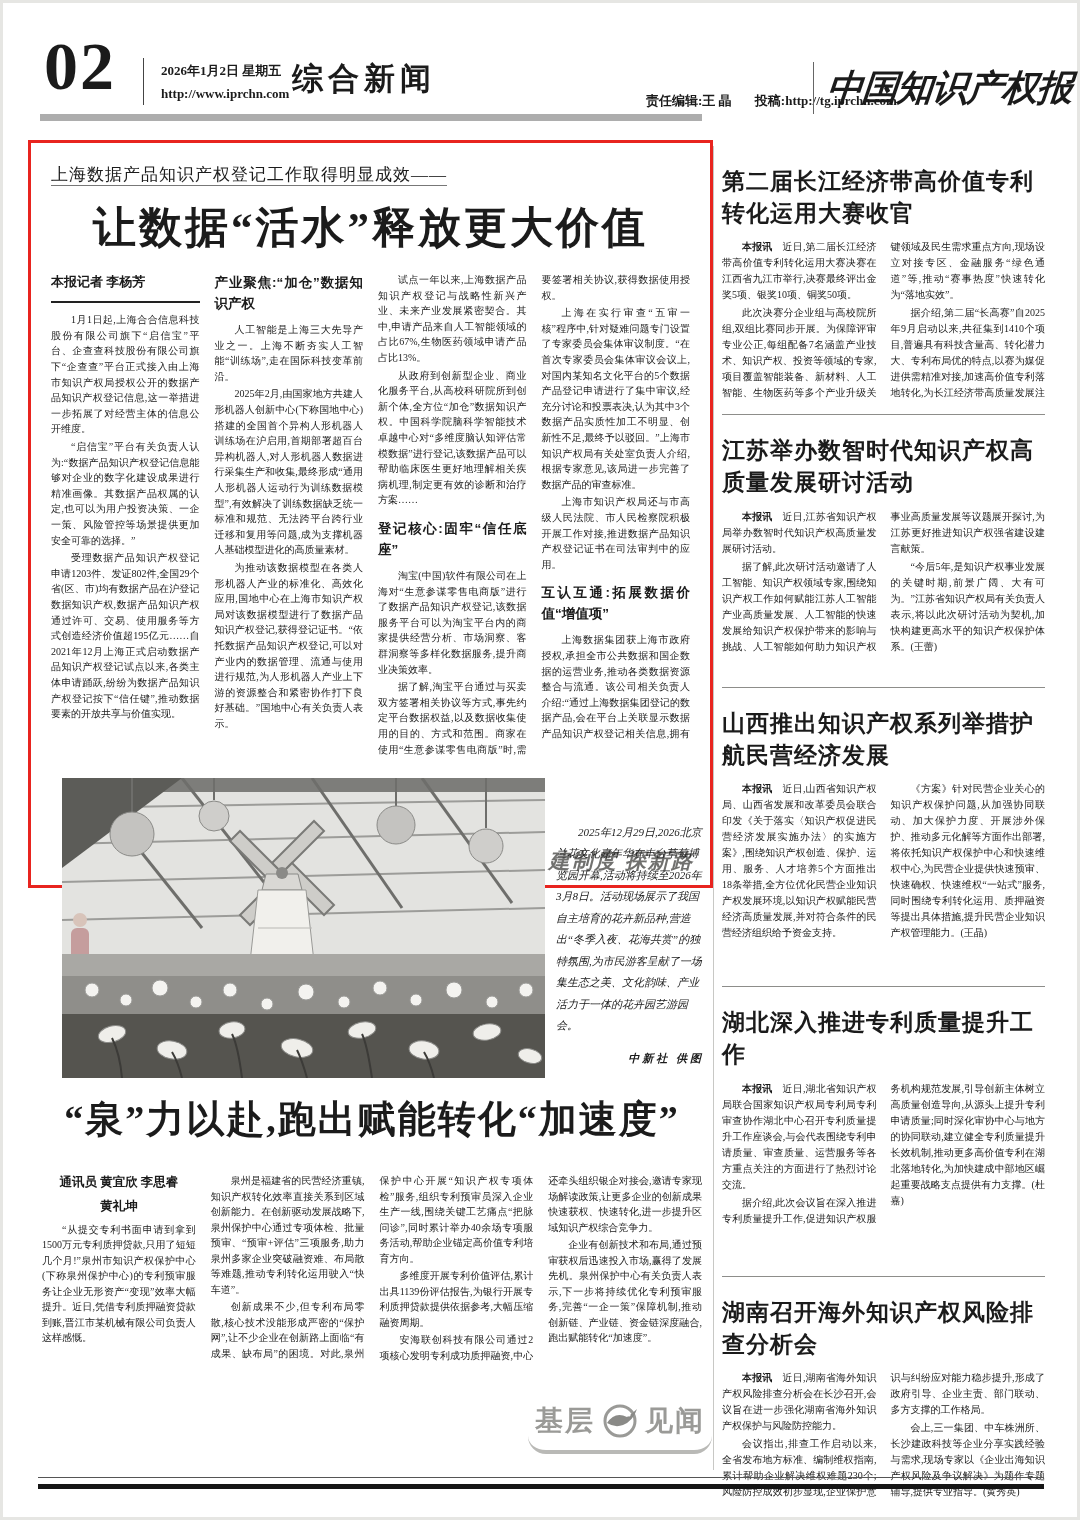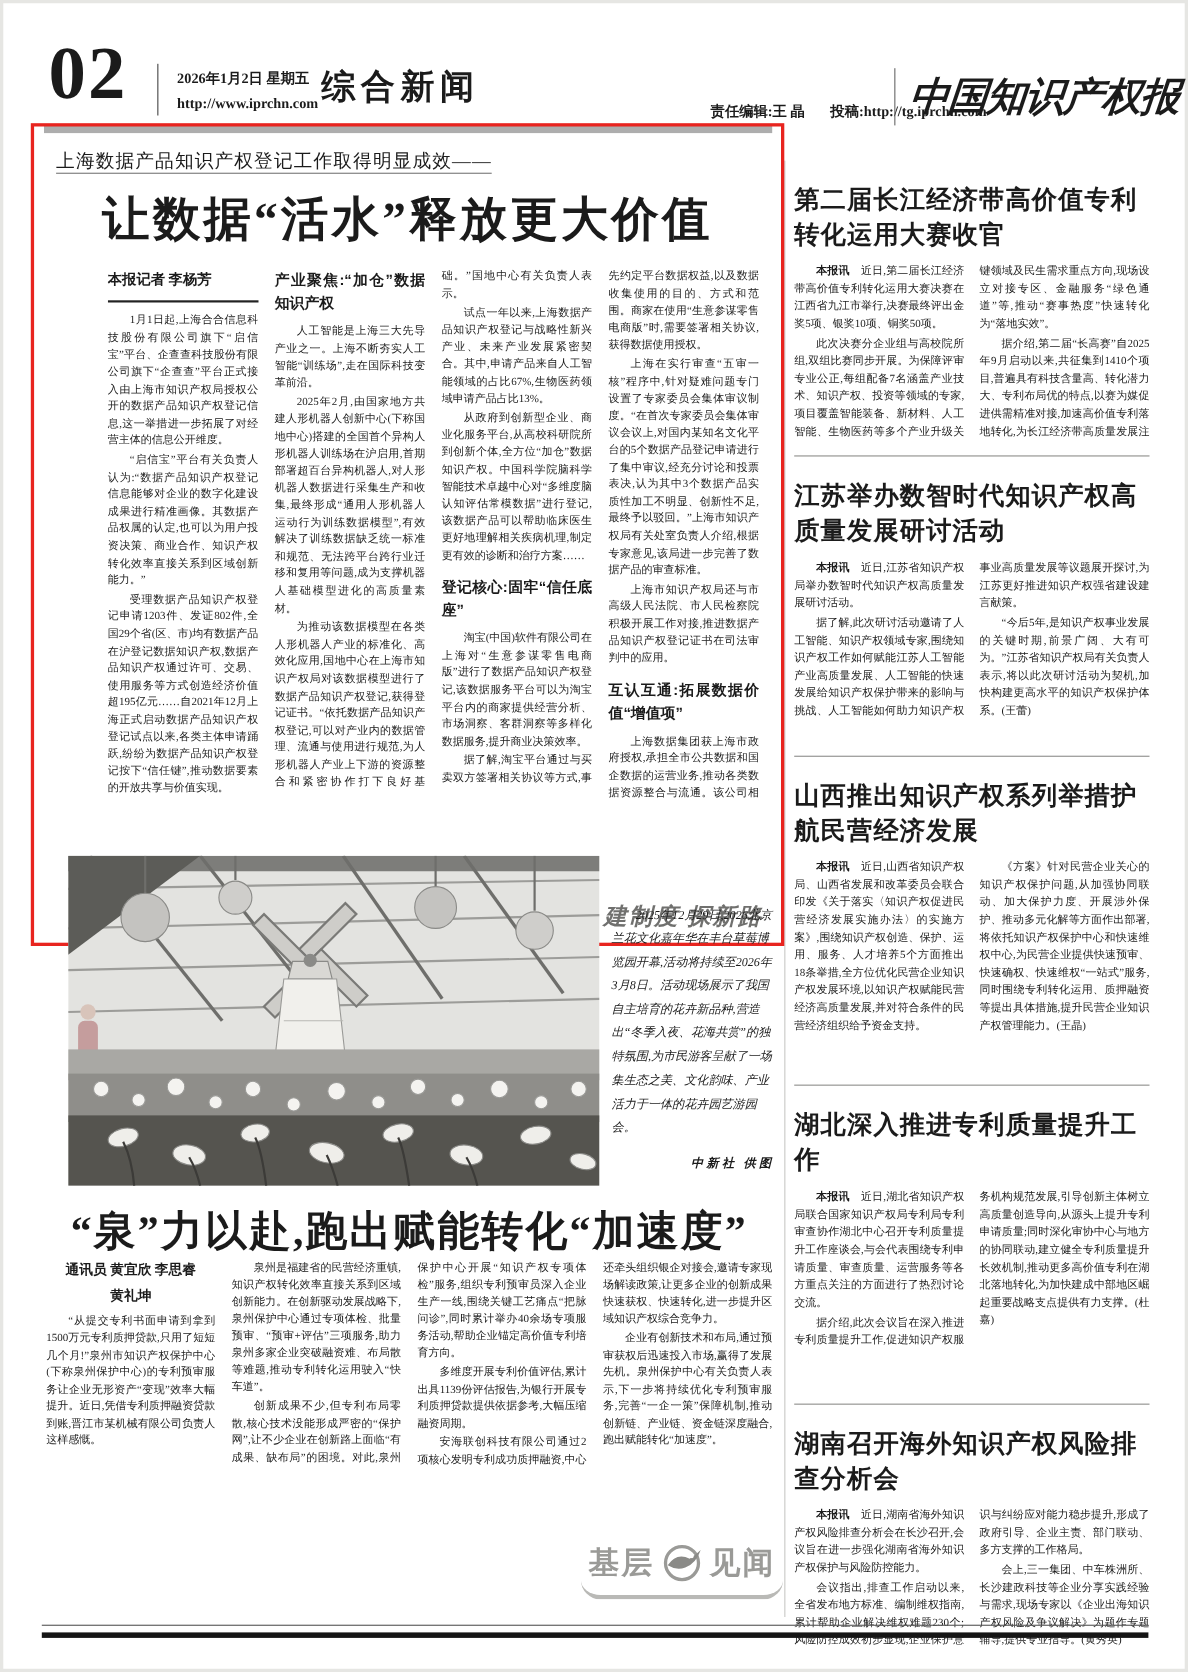--- a/index.html
+++ b/index.html
@@ -13,42 +13,42 @@
   .sectiontitle{position:absolute;left:292px;top:58px;font-size:31px;font-weight:900;
         font-family:"Liberation Sans",sans-serif;letter-spacing:5px;}
   .editorline{position:absolute;left:646px;top:92px;font-size:13px;font-weight:bold;white-space:nowrap;}
   .editorline span+span{margin-left:20px;}
   .hd-vrule2{position:absolute;left:813px;top:62px;width:1px;height:52px;background:#666;}
   .brand{position:absolute;left:827px;top:64px;width:228px;font-size:36px;font-weight:900;font-style:italic;
         transform:skewX(-5deg);white-space:nowrap;letter-spacing:-1px;}
   .graybar{position:absolute;left:40px;top:114px;width:662px;height:7px;background:#adadad;}
   .rail-divider{position:absolute;left:713px;top:146px;width:1px;height:1324px;background:#c8c8c5;}
   
-  .main-article{position:absolute;left:28px;top:112px;width:685px;height:748px;border:3px solid var(--accent,#e8241f);
+  .main-article{position:absolute;left:28px;top:140px;width:685px;height:748px;border:3px solid var(--accent,#e8241f);
         box-sizing:border-box;padding:20px 20px 0;}
   .kicker{font-size:17px;letter-spacing:1px;text-decoration:underline;text-underline-offset:5px;
         text-decoration-color:#777;}
   h1.mainhead{margin:13px 0 15px;text-align:center;font-size:43px;font-weight:900;letter-spacing:3px;}
-  .mbody{height:486px;column-count:4;column-gap:15px;font-size:10px;line-height:1.56;text-align:justify;overflow:hidden;margin-left:47px;}
+  .mbody{height:486px;column-count:4;column-gap:15px;font-size:10px;line-height:1.56;text-align:justify;overflow:hidden;}
   .mbody p,.a2body p,.abody p{margin:0 0 2px;text-indent:2em;}
   .mbody h4{font-size:13.5px;font-family:"Liberation Sans",sans-serif;margin:10px 0 8px;text-indent:0;}
   .byline{font-size:13px;font-weight:bold;border-bottom:2px solid #222;padding-bottom:9px;margin-bottom:9px;}
   .byline2{text-align:center;font-size:12.5px;font-weight:bold;margin:0 0 5px;text-indent:0;}
   .stamp{position:absolute;right:16px;bottom:10px;display:flex;align-items:center;gap:8px;opacity:.8;}
   .stamp-main{font-size:21px;font-weight:900;color:#8f8f8d;font-family:"Liberation Sans",sans-serif;letter-spacing:1px;}
   .stamp-script{font-size:21px;font-weight:bold;font-style:italic;color:#4d4d4b;letter-spacing:2px;margin-top:20px;}
   
   .photo{position:absolute;left:62px;top:778px;width:483px;height:300px;margin:0;}
   .caption{position:absolute;left:556px;top:822px;width:148px;height:256px;font-size:11px;line-height:1.95;font-style:italic;}
   .caption p{margin:0;text-indent:2em;}
   .credit{margin-top:12px;text-align:right;font-weight:bold;letter-spacing:3px;}
   
   .article2{position:absolute;left:42px;top:1094px;width:660px;}
   h2.a2head{margin:0;text-align:center;font-size:38px;font-weight:900;letter-spacing:2px;}
-  .a2body{margin-top:0;height:288px;column-count:4;column-gap:15px;font-size:10px;line-height:1.55;
+  .a2body{margin-top:28px;height:288px;column-count:4;column-gap:15px;font-size:10px;line-height:1.55;
         text-align:justify;overflow:hidden;}
   .jiceng{position:absolute;left:528px;top:1392px;width:184px;height:58px;display:flex;align-items:center;
         justify-content:center;gap:2px;background:#fff;border-bottom:4px solid #b9b9b6;border-radius:0 0 18px 18px;}
   .jc-txt{font-family:"Liberation Sans",sans-serif;font-size:28px;font-weight:900;color:#9a9a97;letter-spacing:2px;}
   
   .rail{position:absolute;left:722px;top:146px;width:323px;}
   .rail h3{margin:20px 0 10px;font-size:23px;line-height:1.38;font-weight:900;letter-spacing:1px;}
   .abody{column-count:2;column-gap:14px;font-size:10px;line-height:1.6;text-align:justify;overflow:hidden;}
   .rail-rule{border-top:1px solid #8d8d8a;margin:13px 0 14px;}
   
@@ -75,21 +75,21 @@
   <div class="brand">中国知识产权报</div>
   <div class="graybar"></div>
   <div class="rail-divider"></div>
 
   <section class="main-article">
     <div class="kicker">上海数据产品知识产权登记工作取得明显成效——</div>
     <h1 class="mainhead">让数据“活水”释放更大价值</h1>
     <div class="mbody">
         <div class="byline">本报记者 李杨芳</div>
         <p>1月1日起,上海合合信息科技股份有限公司旗下“启信宝”平台、企查查科技股份有限公司旗下“企查查”平台正式接入由上海市知识产权局授权公开的数据产品知识产权登记信息,这一举措进一步拓展了对经营主体的信息公开维度。</p>
-        <p>“启信宝”平台有关负责人认为:“数据产品知识产权登记信息能够对企业的数字化建设成果进行精准画像。其数据产品权属的认定,也可以为用户投资决策、商业合作、知识产权转化效率直接关系到区域创新能力。”</p>
+        <p>“启信宝”平台有关负责人认为:“数据产品知识产权登记信息能够对企业的数字化建设成果进行精准画像。其数据产品权属的认定,也可以为用户投资决策、一企一策、风险管控等场景提供更加安全可靠的选择。”</p>
         <p>受理数据产品知识产权登记申请1203件、发证802件,全国29个省(区、市)均有数据产品在沪登记数据知识产权,数据产品知识产权通过许可、交易、使用服务等方式创造经济价值超195亿元……自2021年12月上海正式启动数据产品知识产权登记试点以来,各类主体申请踊跃,纷纷为数据产品知识产权登记按下“信任键”,推动数据要素的开放共享与价值实现。</p>
         <h4>产业聚焦:“加仓”数据知识产权</h4>
         <p>人工智能是上海三大先导产业之一。上海不断夯实人工智能“训练场”,走在国际科技变革前沿。</p>
         <p>2025年2月,由国家地方共建人形机器人创新中心(下称国地中心)搭建的全国首个异构人形机器人训练场在沪启用,首期部署超百台异构机器人,对人形机器人数据进行采集生产和收集,最终形成“通用人形机器人运动行为训练数据模型”,有效解决了训练数据缺乏统一标准和规范、无法跨平台跨行业迁移和复用等问题,成为支撑机器人基础模型进化的高质量素材。</p>
         <p>为推动该数据模型在各类人形机器人产业的标准化、高效化应用,国地中心在上海市知识产权局对该数据模型进行了数据产品知识产权登记,获得登记证书。“依托数据产品知识产权登记,可以对产业内的数据管理、流通与使用进行规范,为人形机器人产业上下游的资源整合和紧密协作打下良好基础。”国地中心有关负责人表示。</p>
         <p>试点一年以来,上海数据产品知识产权登记与战略性新兴产业、未来产业发展紧密契合。其中,申请产品来自人工智能领域的占比67%,生物医药领域申请产品占比13%。</p>
         <p>从政府到创新型企业、商业化服务平台,从高校科研院所到创新个体,全方位“加仓”数据知识产权。中国科学院脑科学智能技术卓越中心对“多维度脑认知评估常模数据”进行登记,该数据产品可以帮助临床医生更好地理解相关疾病机理,制定更有效的诊断和治疗方案……</p>
         <h4>登记核心:固牢“信任底座”</h4>
         <p>淘宝(中国)软件有限公司在上海对“生意参谋零售电商版”进行了数据产品知识产权登记,该数据服务平台可以为淘宝平台内的商家提供经营分析、市场洞察、客群洞察等多样化数据服务,提升商业决策效率。</p>
         <p>据了解,淘宝平台通过与买卖双方签署相关协议等方式,事先约定平台数据权益,以及数据收集使用的目的、方式和范围。商家在使用“生意参谋零售电商版”时,需要签署相关协议,获得数据使用授权。</p>

